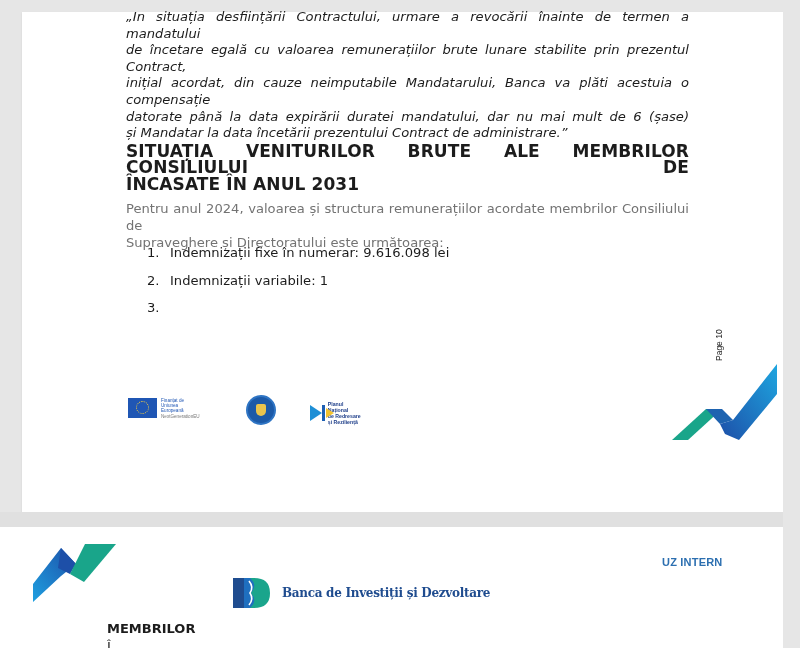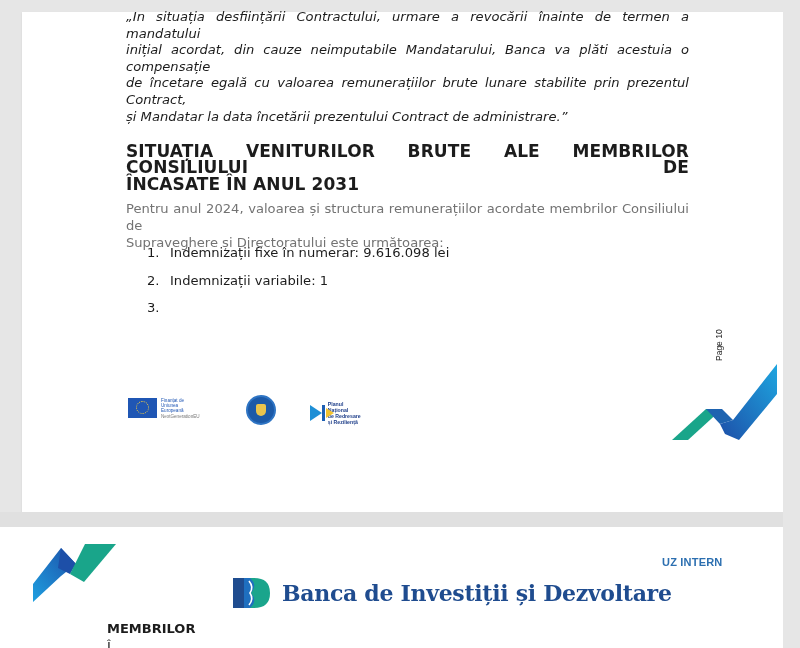--- a/index.html
+++ b/index.html
@@ -85,39 +85,40 @@
   .brand-mark-header { position: absolute; left: 30px; top: 17px; width: 88px; height: 78px; }
 
   .uz-intern {
     position: absolute; left: 662px; top: 29px; font-size: 11px; font-weight: bold;
     color: #2c6fb0; font-family: "Liberation Sans", sans-serif; letter-spacing: 0.2px;
   }
   .bank-logo { position: absolute; left: 232px; top: 50px; display: flex; align-items: center; }
   .bid-mark { position: relative; width: 40px; height: 32px; }
   .bank-name {
     margin-left: 10px; font-family: "DejaVu Serif", serif; font-weight: bold;
-    font-size: 22px; color: #1f4c8f; letter-spacing: -0.3px;
+    font-size: 12px; color: #1f4c8f; letter-spacing: -0.3px;
   }
   .conclusion-title {
     position: absolute; left: 107px; top: 94px; font-weight: bold; font-size: 13px; color: #1c1c1c;
   }
   .conclusion-start {
     position: absolute; left: 107px; top: 112px; font-size: 13px; color: #1c1c1c;
   }
   .right-strip { position: absolute; left: 783px; top: 0; width: 17px; height: 648px; background: #e6e6e6; }
   .gutter { position: absolute; left: 0; top: 512px; width: 783px; height: 15px; background: #e0e0e0; }
 </style>
 </head>
 <body>
 
 <div class="page" id="page1">
   <div class="quote">
     <span class="line">„In situația desființării Contractului, urmare a revocării înainte de termen a mandatului</span>
+    <span class="line">de încetare egală cu valoarea remunerațiilor brute lunare stabilite prin prezentul Contract,</span>
     <span class="line">inițial acordat, din cauze neimputabile Mandatarului, Banca va plăti acestuia o compensație</span>
-    <span class="line">de încetare egală cu valoarea remunerațiilor brute lunare stabilite prin prezentul Contract,</span>
+    <span class="line">datorate până la data expirării duratei mandatului, dar nu mai mult de 6 (șase)</span>
     <span class="line last">și  Mandatar la data încetării prezentului Contract de administrare.”</span>
   </div>
 
   <div class="heading">
     <span class="line">SITUAȚIA VENITURILOR BRUTE ALE MEMBRILOR CONSILIULUI DE</span>
     <span class="line last">ÎNCASATE ÎN ANUL 2031</span>
   </div>
 
   <div class="intro">
     <span class="line">Pentru anul 2024, valoarea și structura remunerațiilor acordate membrilor Consiliului de</span>

